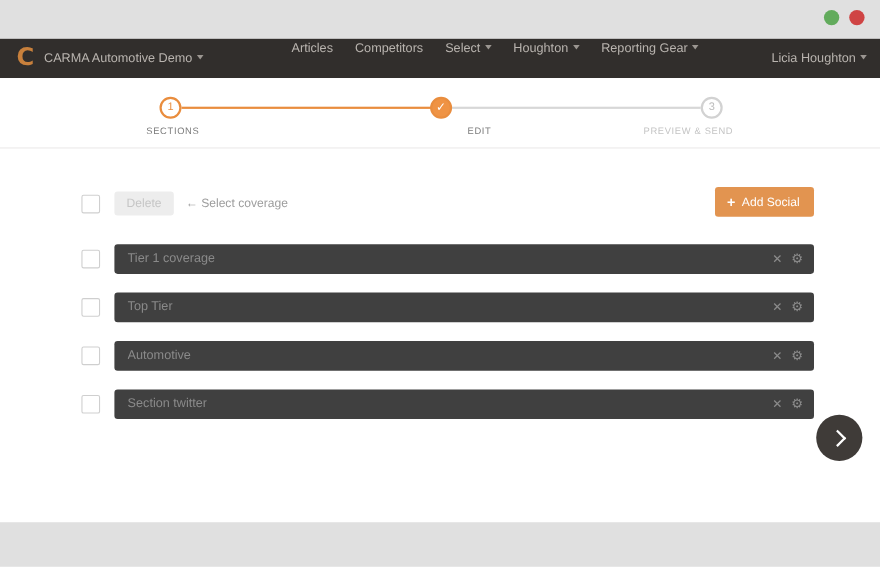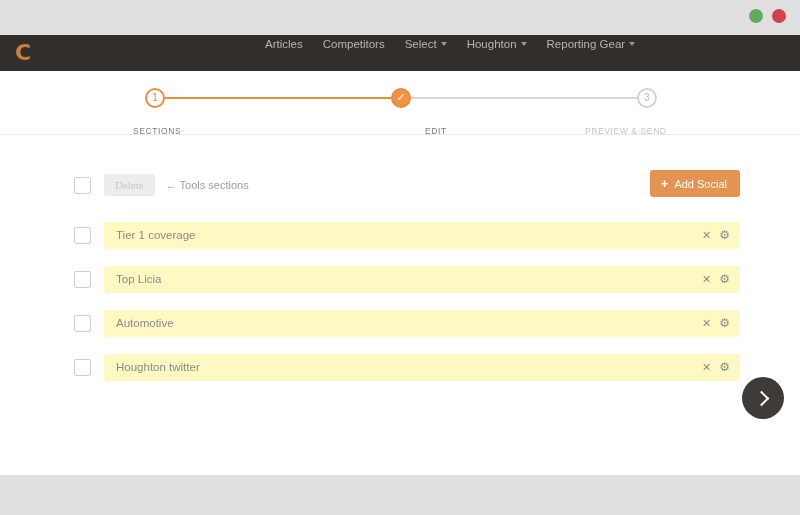--- a/index.html
+++ b/index.html
@@ -192,21 +192,21 @@
   }
   .check-glyph {
     font-family: "DejaVu Sans", sans-serif;
     font-size: 11px;
     line-height: 1;
     position: relative;
     top: -0.5px;
   }
   .step .label {
     position: absolute;
-    top: 38px;
+    top: 26px;
     white-space: nowrap;
     font-size: 8.5px;
     letter-spacing: 0.6px;
     color: #7c7c7c;
   }
   .step.future .label { color: #c4c4c4; }
   .step.s1 { left: 0; }
   .step.s1 .label { left: -22px; }
   .step.s2 { left: 246px; }
   .step.s2 .label { left: -12px; padding-left: 36px; }
@@ -236,21 +236,21 @@
     cursor: pointer;
   }
   .toolbar-row .cbx { margin-left: 14px; }
   .delete-btn {
     margin-left: 13px;
     padding: 5px 11px;
     border: none;
     border-radius: 3px;
     background: #ededed;
     color: #c6c6c6;
-    font-family: Liberation Serif, serif;
+    font-family: Liberation Sans, sans-serif;
     font-size: 11px;
     cursor: default;
   }
   .hint-text {
     margin-left: 11px;
     font-size: 11px;
     color: #9d9d9d;
     white-space: nowrap;
   }
   .add-section-btn {
@@ -286,21 +286,21 @@
     position: relative;
     display: flex;
     align-items: center;
     height: 44px;
   }
   .section-row .cbx { margin-left: 14px; }
   .section-box {
     margin-left: 13px;
     flex: 1 1 auto;
     height: 27px;
-    background: #fef9c3;
+    background: #404040;
     border-radius: 3px;
     display: flex;
     align-items: center;
     position: relative;
     cursor: pointer;
     text-align: center;
   }
   .section-title {
     margin-left: 12px;
     font-size: 11.5px;
@@ -360,39 +360,47 @@
     <div class="win-dot red"></div>
   </div>
 </div>
 
 <div class="page">
 
   <div class="navbar">
     <div class="brand-logo">
       <span class="logo-c">C</span>
     </div>
+    <div class="brand-name">
+      <span>CARMA Automotive Demo</span><span class="caret"></span>
+    </div>
 
     <div class="nav-center">
       <div class="nav-link">
         <span>Articles</span>
       </div>
       <div class="nav-link">
         <span>Competitors</span>
       </div>
       <div class="nav-link">
         <span>Select</span><span class="caret"></span>
       </div>
       <div class="nav-link">
         <span>Houghton</span><span class="caret"></span>
       </div>
       <div class="nav-link">
         <span>Reporting Gear</span><span class="caret"></span>
       </div>
     </div>
 
+    <div class="nav-right">
+      <div class="nav-user">
+        <span>Licia Houghton</span><span class="caret"></span>
+      </div>
+    </div>
   </div>
 
   <div class="stepper-wrap">
     <div class="stepper">
       <div class="step-line done"></div>
       <div class="step-line todo"></div>
 
       <div class="step s1 active">
         <div class="circle">
           <span>1</span>
@@ -414,21 +422,21 @@
         <div class="label">PREVIEW &amp; SEND</div>
       </div>
     </div>
   </div>
 
   <div class="content">
 
     <div class="toolbar-row">
       <div class="cbx"></div>
       <button class="delete-btn">Delete</button>
-      <div class="hint-text">← Tools sections</div>
+      <div class="hint-text">← Select coverage</div>
       <button class="add-section-btn">
         <span class="plus-icon">+</span>
         <span>Add Social</span>
       </button>
     </div>
 
     <div class="section-list">
 
       <div class="section-row">
         <div class="cbx"></div>
@@ -437,21 +445,21 @@
           <span class="row-actions">
             <span class="icon-btn">✕</span>
             <span class="icon-btn gear">⚙</span>
           </span>
         </div>
       </div>
 
       <div class="section-row">
         <div class="cbx"></div>
         <div class="section-box">
-          <span class="section-title">Top Licia</span>
+          <span class="section-title">Top Tier</span>
           <span class="row-actions">
             <span class="icon-btn">✕</span>
             <span class="icon-btn gear">⚙</span>
           </span>
         </div>
       </div>
 
       <div class="section-row">
         <div class="cbx"></div>
         <div class="section-box">
@@ -459,21 +467,21 @@
           <span class="row-actions">
             <span class="icon-btn">✕</span>
             <span class="icon-btn gear">⚙</span>
           </span>
         </div>
       </div>
 
       <div class="section-row">
         <div class="cbx"></div>
         <div class="section-box">
-          <span class="section-title">Houghton twitter</span>
+          <span class="section-title">Section twitter</span>
           <span class="row-actions">
             <span class="icon-btn">✕</span>
             <span class="icon-btn gear">⚙</span>
           </span>
         </div>
       </div>
 
     </div>
   </div>
 

